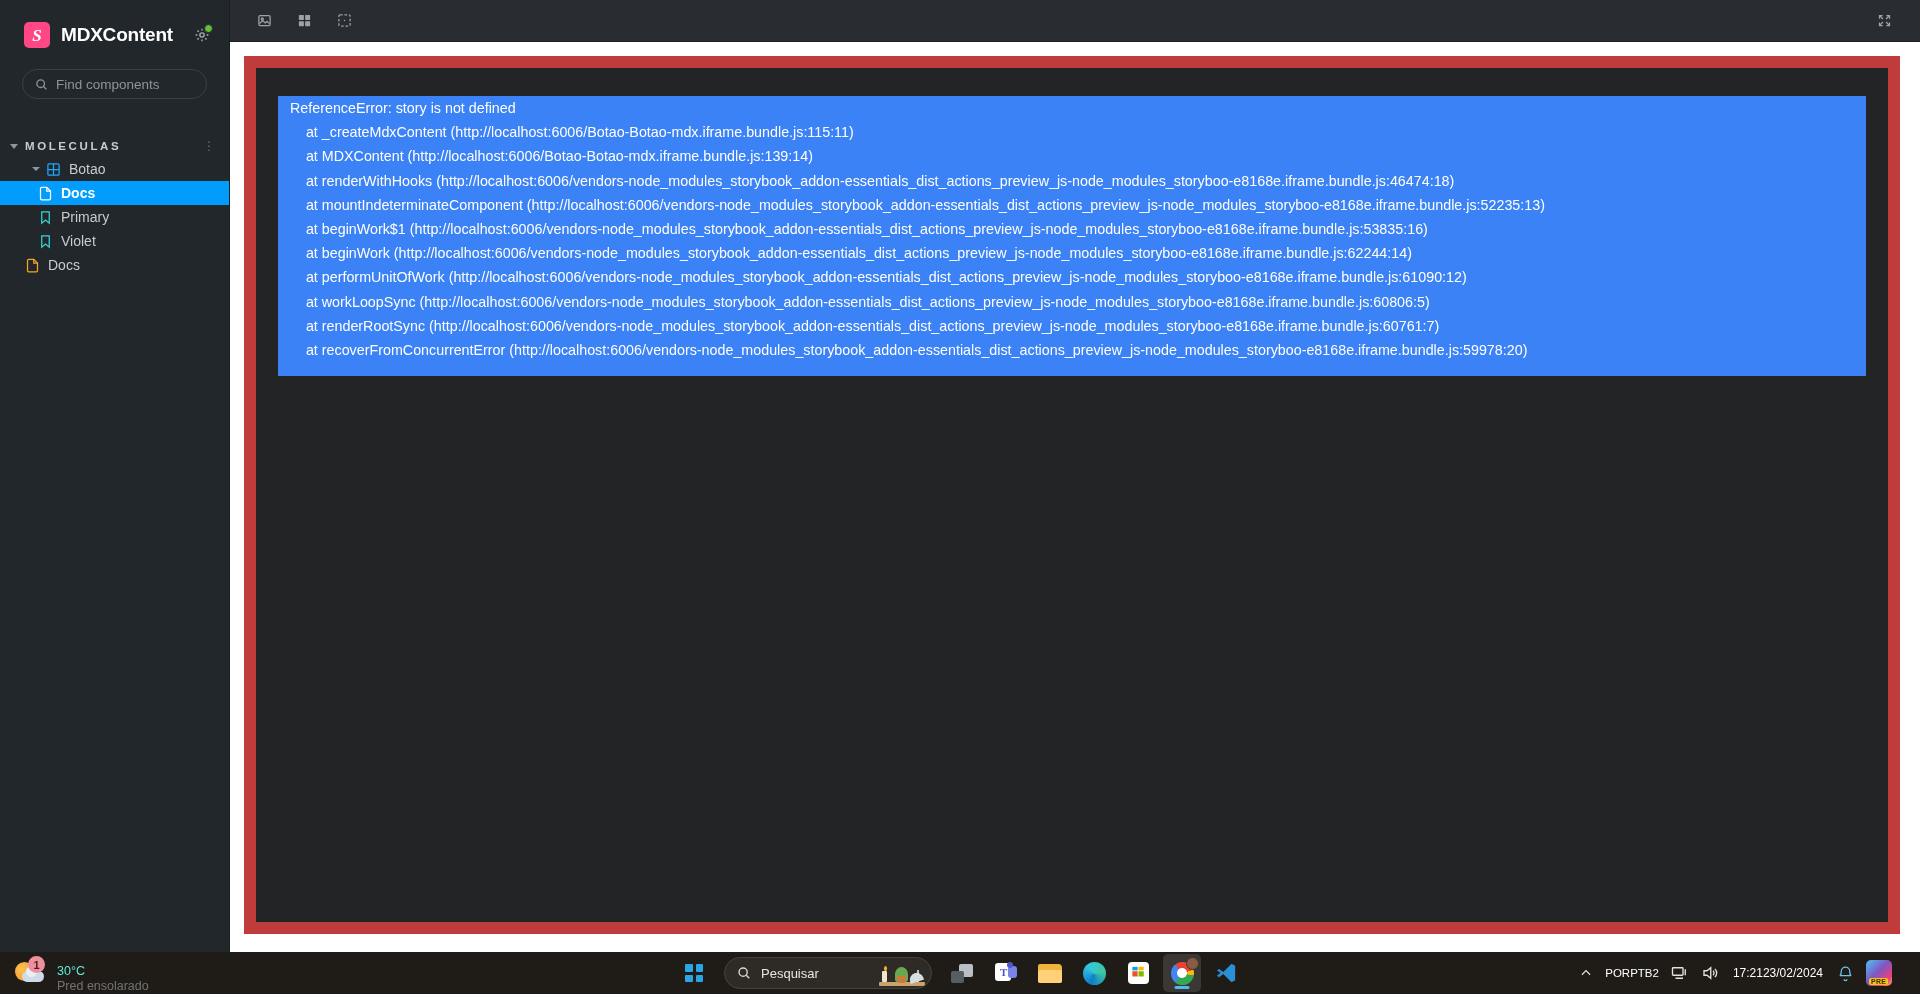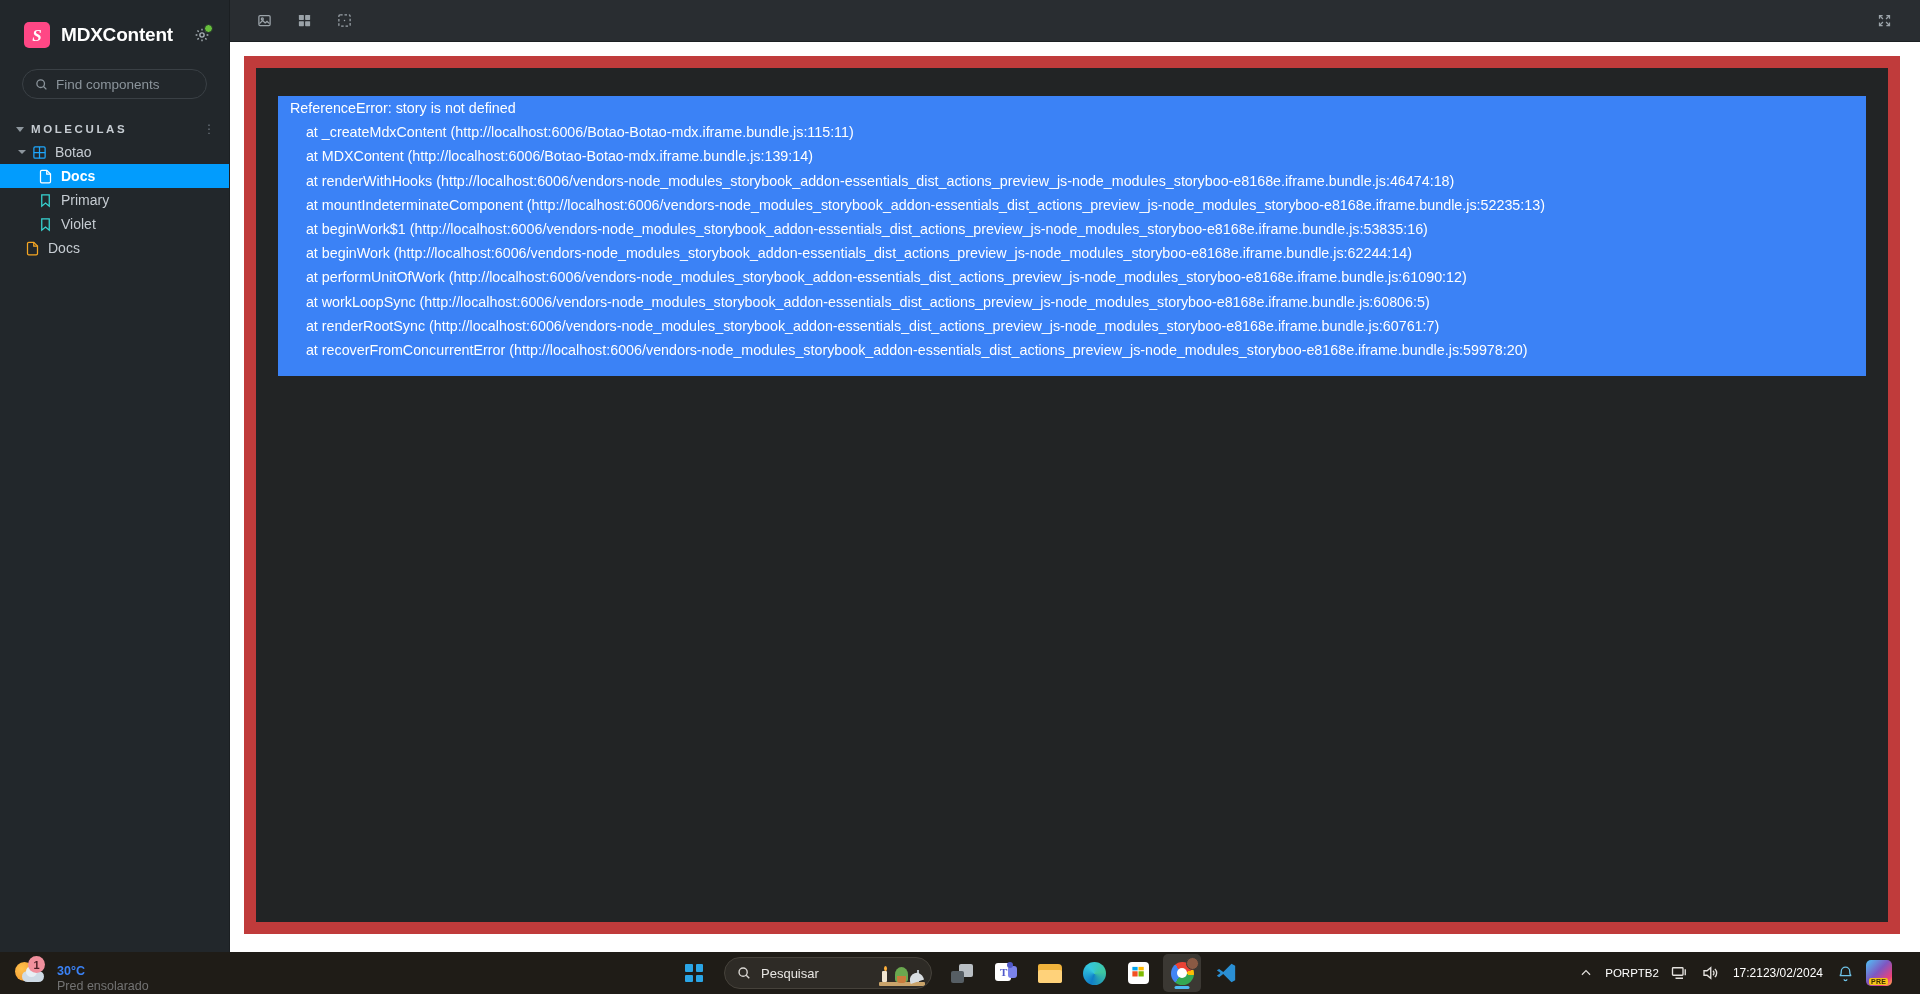--- a/index.html
+++ b/index.html
@@ -70,21 +70,21 @@
   .sb-kbd {
     width: 20px; height: 19px; border-radius: 4px;
     background: #2b3135;
     color: #8c959c; font-size: 11.5px;
     display:flex; align-items:center; justify-content:center;
     flex:0 0 auto;
   }
 
   .sb-group {
     display: flex; align-items: center;
-    margin-top: 19px; padding: 0 14px 0 16px;
+    margin-top: 36px; padding: 0 14px 0 10px;
     height: 22px;
   }
   .sb-group .caret {
     width: 0; height: 0; margin-right: 7px;
     border-left: 4.5px solid transparent;
     border-right: 4.5px solid transparent;
     border-top: 5px solid #8d969d;
   }
   .sb-group .glabel {
     color: #c6ccd2; font-size: 11.5px; font-weight: bold;
@@ -104,21 +104,21 @@
   .sb-row .caret {
     width: 0; height: 0; margin-right: 6px; flex:0 0 auto;
     border-left: 4px solid transparent;
     border-right: 4px solid transparent;
     border-top: 4.5px solid #8d969d;
   }
   .sb-row .ic { width: 15px; height: 15px; margin-right: 8px; flex:0 0 auto; }
   .sb-row.indent1 { padding-left: 25px; }
   .sb-row.indent2 { padding-left: 38px; }
   .sb-row.selected { background: #029cfd; color: #fff; font-weight: bold; }
-  .sb-row.root { padding-left: 18px; }
+  .sb-row.root { padding-left: 32px; }
 
   
   .topbar {
     position: absolute; left: 230px; top: 0;
     width: 1690px; height: 42px;
     background: #292d31;
     border-bottom: 1px solid #1c2023;
     display: flex; align-items: center;
   }
   .tb-btn {
@@ -191,21 +191,21 @@
     width:11px; height:11px; border-radius:50%; background:#e8eff5;
   }
   .tsk-weather .badge {
     position: absolute; left: 14px; top: -2px;
     width: 17px; height: 17px; border-radius: 50%;
     background: #f08f9c; color: #4a1f26; font-size: 11px;
     display:flex; align-items:center; justify-content:center;
     font-weight: bold;
   }
   .tsk-weather .wtxt { margin-left: 9px; line-height: 15px; }
-  .tsk-weather .wtemp { color:#3b82f6; font-size: 12.5px; font-weight:bold;margin-top:11px; }
+  .tsk-weather .wtemp { color:#5eead4; font-size: 12.5px; font-weight:normal;margin-top:11px; }
   .tsk-weather .wdesc { color:#737373; font-size: 12.5px; }
 
   .tsk-center {
     position: absolute; left: 50%; transform: translateX(-50%);
     display: flex; align-items: center; height: 24px;
   }
   .win-start {
     width: 32px; height: 32px; margin: 0 6px;
     display: grid; grid-template-columns: 1fr 1fr; grid-template-rows: 1fr 1fr;
     gap: 3px; padding: 7px;

